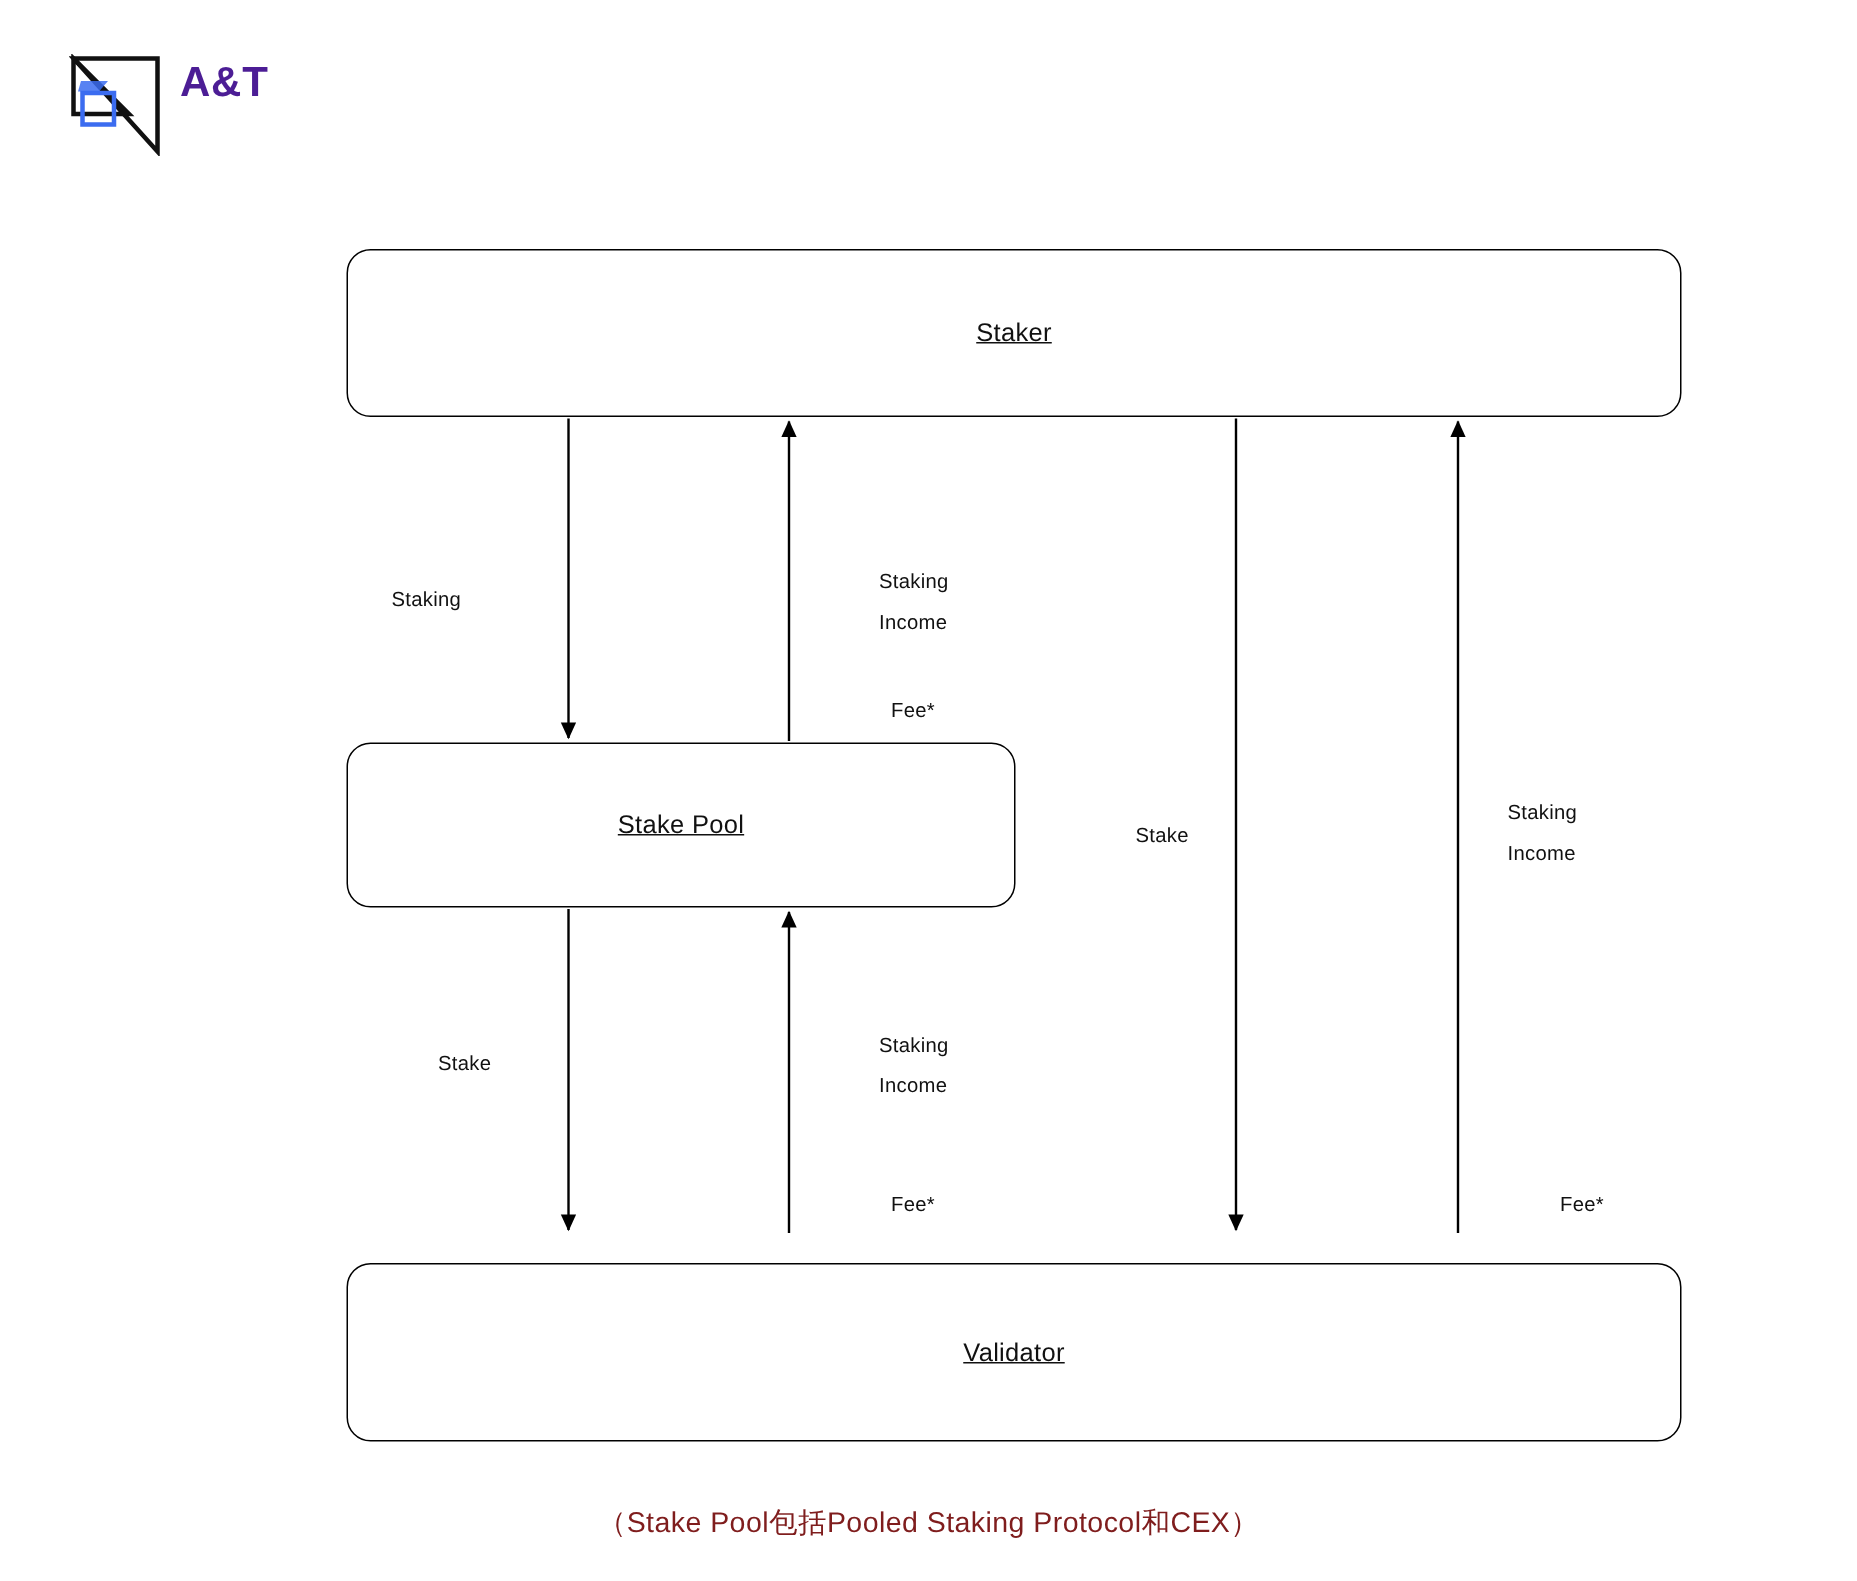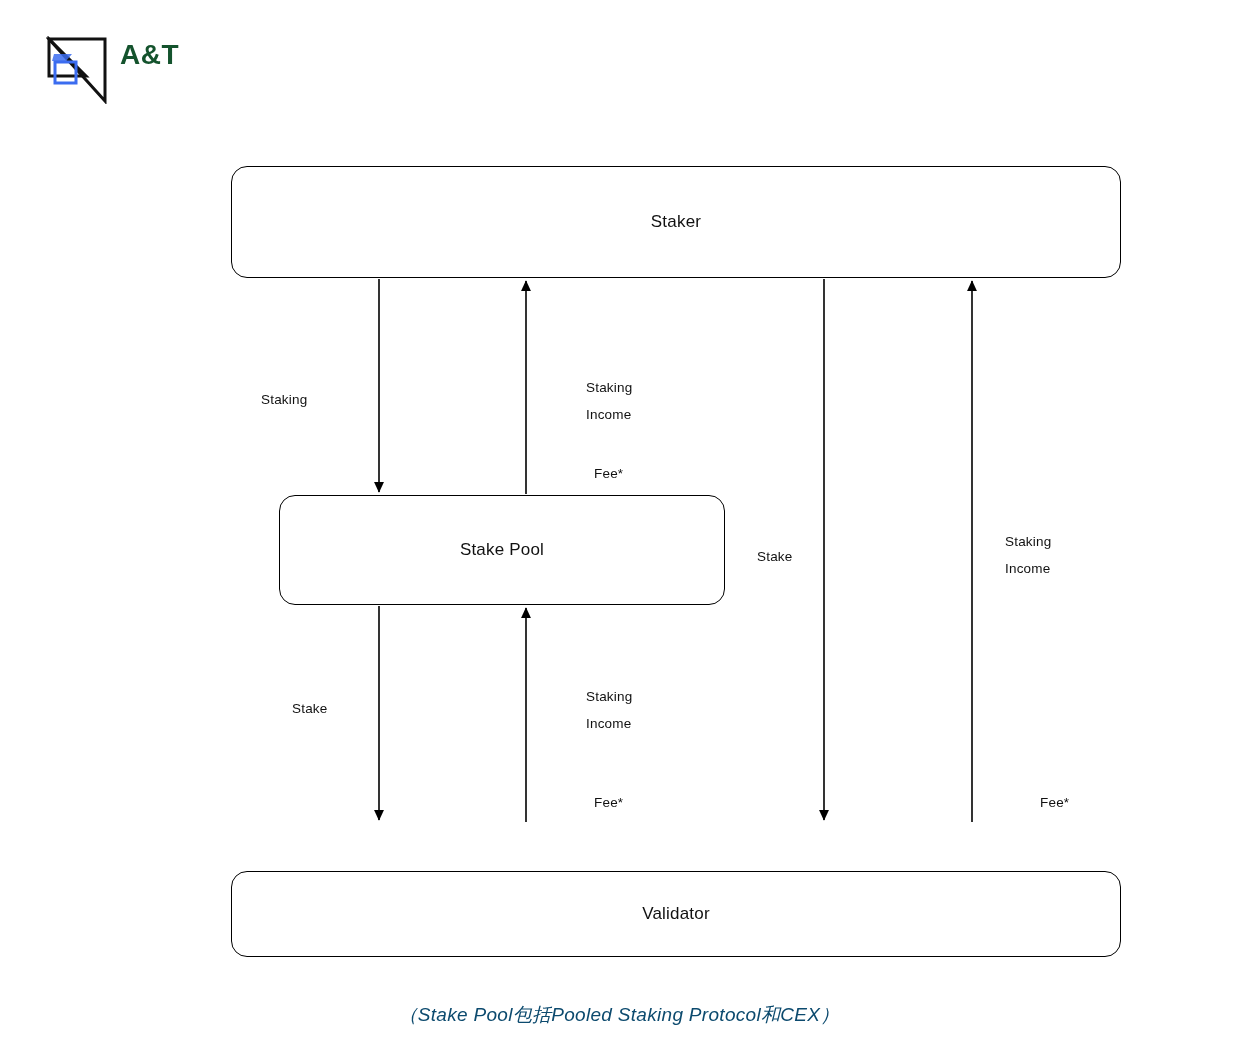--- a/index.html
+++ b/index.html
@@ -36,21 +36,21 @@
     left: 74px;
     top: 2px;
     width: 220px;
     height: 72px;
   }
   #logo .brand-line {
     font-weight: bold;
     font-size: 28px;
     letter-spacing: 0.5px;
     line-height: 34px;
-    color: #14532d;
+    color: #4c1d95;
     white-space: nowrap;
   }
 
   
   #diagram {
     position: absolute;
     left: 0;
     top: 0;
     width: 1238px;
     height: 1054px;
@@ -68,39 +68,39 @@
     background: #ffffff;
     display: flex;
     align-items: center;
     justify-content: center;
   }
   .node-label {
     font-size: 17px;
     font-weight: normal;
     color: #111111;
     letter-spacing: 0.2px;
+    text-decoration: underline;
   }
   #node-staker {
     left: 231px;
     top: 166px;
     width: 890px;
     height: 112px;
   }
   #node-stakepool {
     left: 231px;
     top: 495px;
     width: 446px;
     height: 110px;
-    margin-left: 48px;
   }
   #node-validator {
     left: 231px;
-    top: 871px;
+    top: 842px;
     width: 890px;
-    height: 86px;
+    height: 119px;
   }
 
   
   .edge-label {
     position: absolute;
     font-size: 13.5px;
     line-height: 27px;
     color: #111111;
     white-space: pre-line;
     letter-spacing: 0.2px;
@@ -117,23 +117,22 @@
   .lbl-fee-3     { left: 1040px; top: 789px; }
 
   
   #caption {
     position: absolute;
     left: 0;
     top: 1002px;
     width: 1238px;
     text-align: center;
     font-size: 19px;
-    color: #0c4a6e;
+    color: #7f1d1d;
     letter-spacing: 0.3px;
-    font-style: italic;
   }
 </style>
 </head>
 <body>
 
 <div id="logo">
   <div class="mark">
     <svg width="62" height="68" viewBox="0 0 62 68" xmlns="http://www.w3.org/2000/svg">
       <polygon points="3,3 59,3 59,65" fill="none" stroke="#111111" stroke-width="3"></polygon>
       <polygon points="3,3 3,40 40,40" fill="none" stroke="#111111" stroke-width="3"></polygon>

